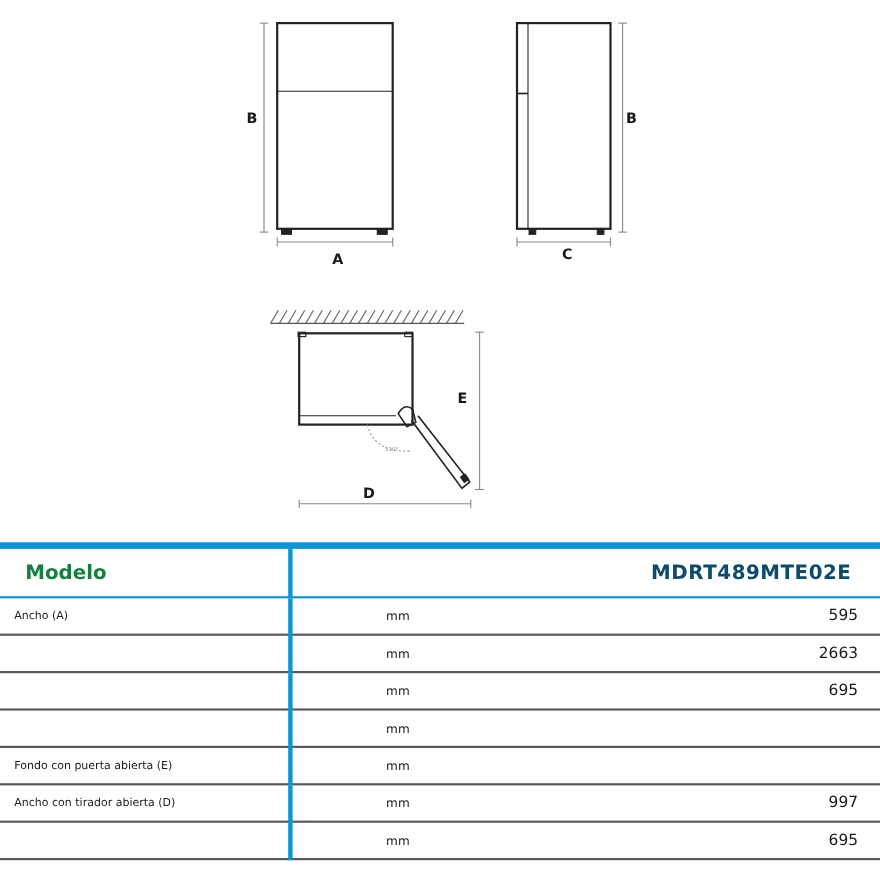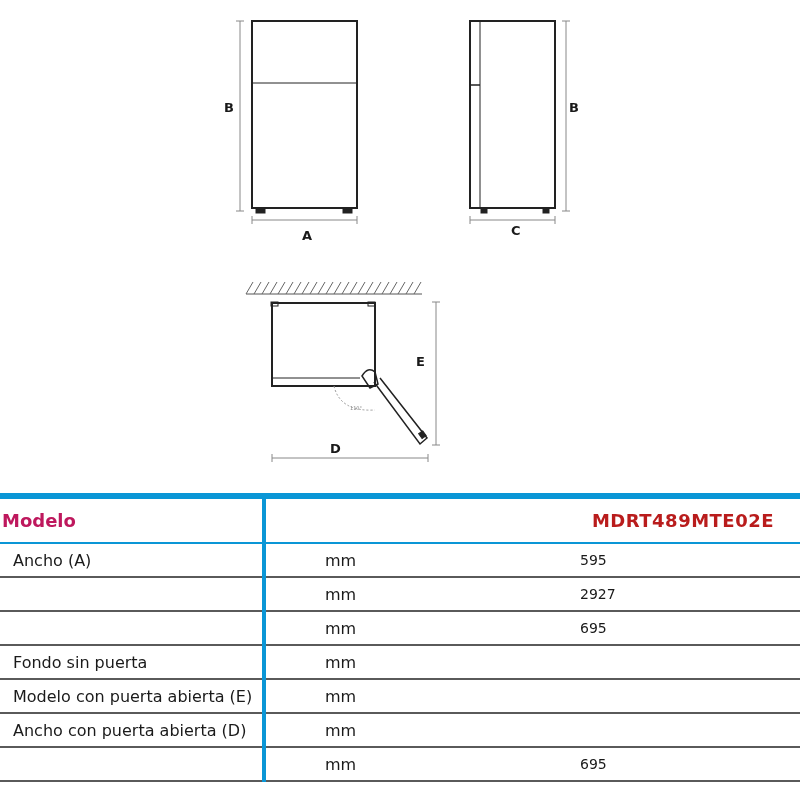--- a/index.html
+++ b/index.html
@@ -3,26 +3,26 @@
 <meta charset="utf-8">
 <style>
   html, body { margin:0; padding:0; background:#ffffff; }
   body { width:800px; height:800px; position:relative; overflow:hidden; font-family:"DejaVu Sans", sans-serif; color:#1a1a1a; }
   .drawings { position:absolute; left:0; top:0; width:800px; height:480px; }
   .spec-table { position:absolute; left:0; top:493px; width:800px; }
   .top-band { height:6px; background:#0a96d6; }
   .row { position:relative; display:flex; align-items:center; }
   .header-row { height:43px; border-bottom:2px solid #0a96d6; }
   .data-row { height:32px; border-bottom:2px solid #5a5a5a; }
-  .cell-label { width:263px; padding-left:13px; box-sizing:border-box; font-size:16px; }
+  .cell-label { width:263px; padding-left:13px; box-sizing:border-box; font-size:10px; }
   .vline { position:absolute; left:262px; top:0; bottom:-2px; width:4px; background:#0a96d6; }
-  .cell-unit { position:absolute; left:325px; font-size:16px; }
-  .cell-value { position:absolute; left:580px; width:200px; text-align:left; font-size:14px; }
-  .header-label { font-weight:bold; font-size:18px; color:#be185d; padding-left:2px; width:263px; box-sizing:border-box; }
-  .header-model { position:absolute; right:26px; font-weight:bold; font-size:18px; color:#b91c1c; letter-spacing:0.5px; }
+  .cell-unit { position:absolute; left:351px; font-size:11px; }
+  .cell-value { position:absolute; left:580px; width:200px; text-align:right; font-size:14px; }
+  .header-label { font-weight:bold; font-size:18px; color:#15803d; padding-left:23px; width:263px; box-sizing:border-box; }
+  .header-model { position:absolute; right:26px; font-weight:bold; font-size:18px; color:#0c4a6e; letter-spacing:0.5px; }
   .dim-letter { font-family:"DejaVu Sans", sans-serif; font-weight:bold; font-size:13px; fill:#1a1a1a; }
 </style>
 </head>
 <body>
 
 <svg class="drawings" viewBox="0 0 800 480" width="800" height="480">
 
   <g stroke="#222" fill="none">
     <rect x="252" y="21" width="105" height="187" stroke-width="2"></rect>
     <line x1="252" y1="83" x2="357" y2="83" stroke-width="1"></line>
@@ -110,41 +110,41 @@
 
   <div class="row data-row">
     <div class="vline"></div>
     <div class="cell-label">Ancho (A)</div>
     <div class="cell-unit">mm</div>
     <div class="cell-value">595</div>
   </div>
   <div class="row data-row">
     <div class="vline"></div>
     <div class="cell-unit">mm</div>
-    <div class="cell-value">2927</div>
+    <div class="cell-value">2663</div>
   </div>
   <div class="row data-row">
     <div class="vline"></div>
     <div class="cell-unit">mm</div>
     <div class="cell-value">695</div>
   </div>
   <div class="row data-row">
     <div class="vline"></div>
-    <div class="cell-label">Fondo sin puerta</div>
     <div class="cell-unit">mm</div>
     <div class="cell-value"></div>
   </div>
   <div class="row data-row">
     <div class="vline"></div>
-    <div class="cell-label">Modelo con puerta abierta (E)</div>
+    <div class="cell-label">Fondo con puerta abierta (E)</div>
     <div class="cell-unit">mm</div>
   </div>
   <div class="row data-row">
     <div class="vline"></div>
-    <div class="cell-label">Ancho con puerta abierta (D)</div>
+    <div class="cell-label">Ancho con tirador abierta (D)</div>
     <div class="cell-unit">mm</div>
+    <div class="cell-value">997</div>
   </div>
   <div class="row data-row">
     <div class="vline"></div>
     <div class="cell-unit">mm</div>
     <div class="cell-value">695</div>
   </div>
 </div>
 
 </body></html>

